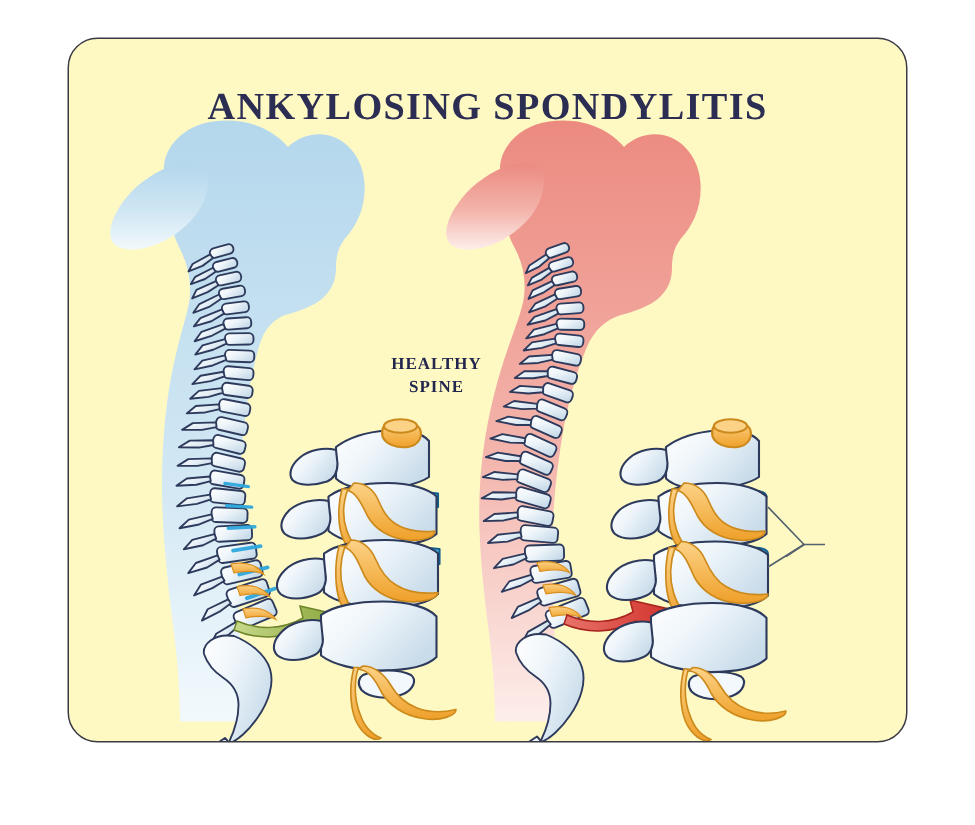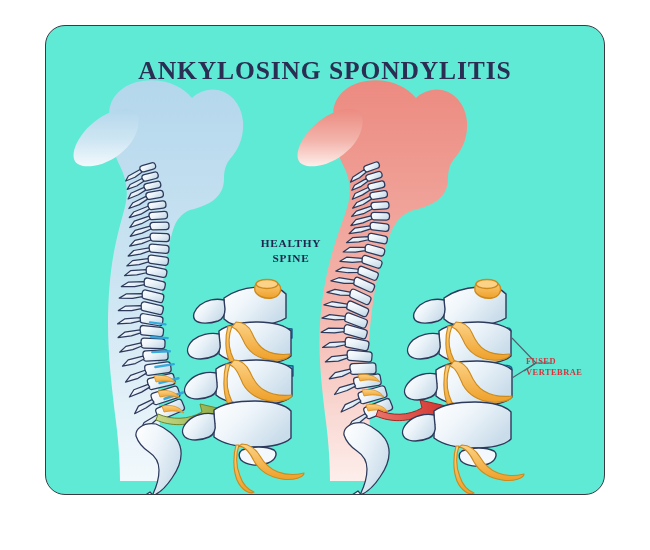--- a/index.html
+++ b/index.html
@@ -12,21 +12,21 @@
     height: 550px;
     overflow: hidden;
     font-family: "Liberation Serif", "DejaVu Serif", serif;
   }
   #infographic-card {
     position: absolute;
     left: 45px;
     top: 25px;
     width: 560px;
     height: 470px;
-    background: #5eead4;
+    background: #fef9c3;
     border: 1.3px solid #3a3a44;
     border-radius: 20px;
     box-sizing: border-box;
     overflow: hidden;
   }
   #title {
     position: absolute;
     left: 0;
     top: 30px;
     width: 100%;
@@ -695,16 +695,14 @@
       <path d="M 466 312 L 490 337 L 478 345"></path>
       <path d="M 466 352 L 490 337"></path>
       <path d="M 490 337 L 504 337"></path>
     </g>
   </svg>
 
   <div class="panel-label" id="label-healthy">HEALTHY
 SPINE</div>
 
 
-  <div id="label-fused">FUSED
-VERTEBRAE</div>
 
 </div>
 
 </body></html>

